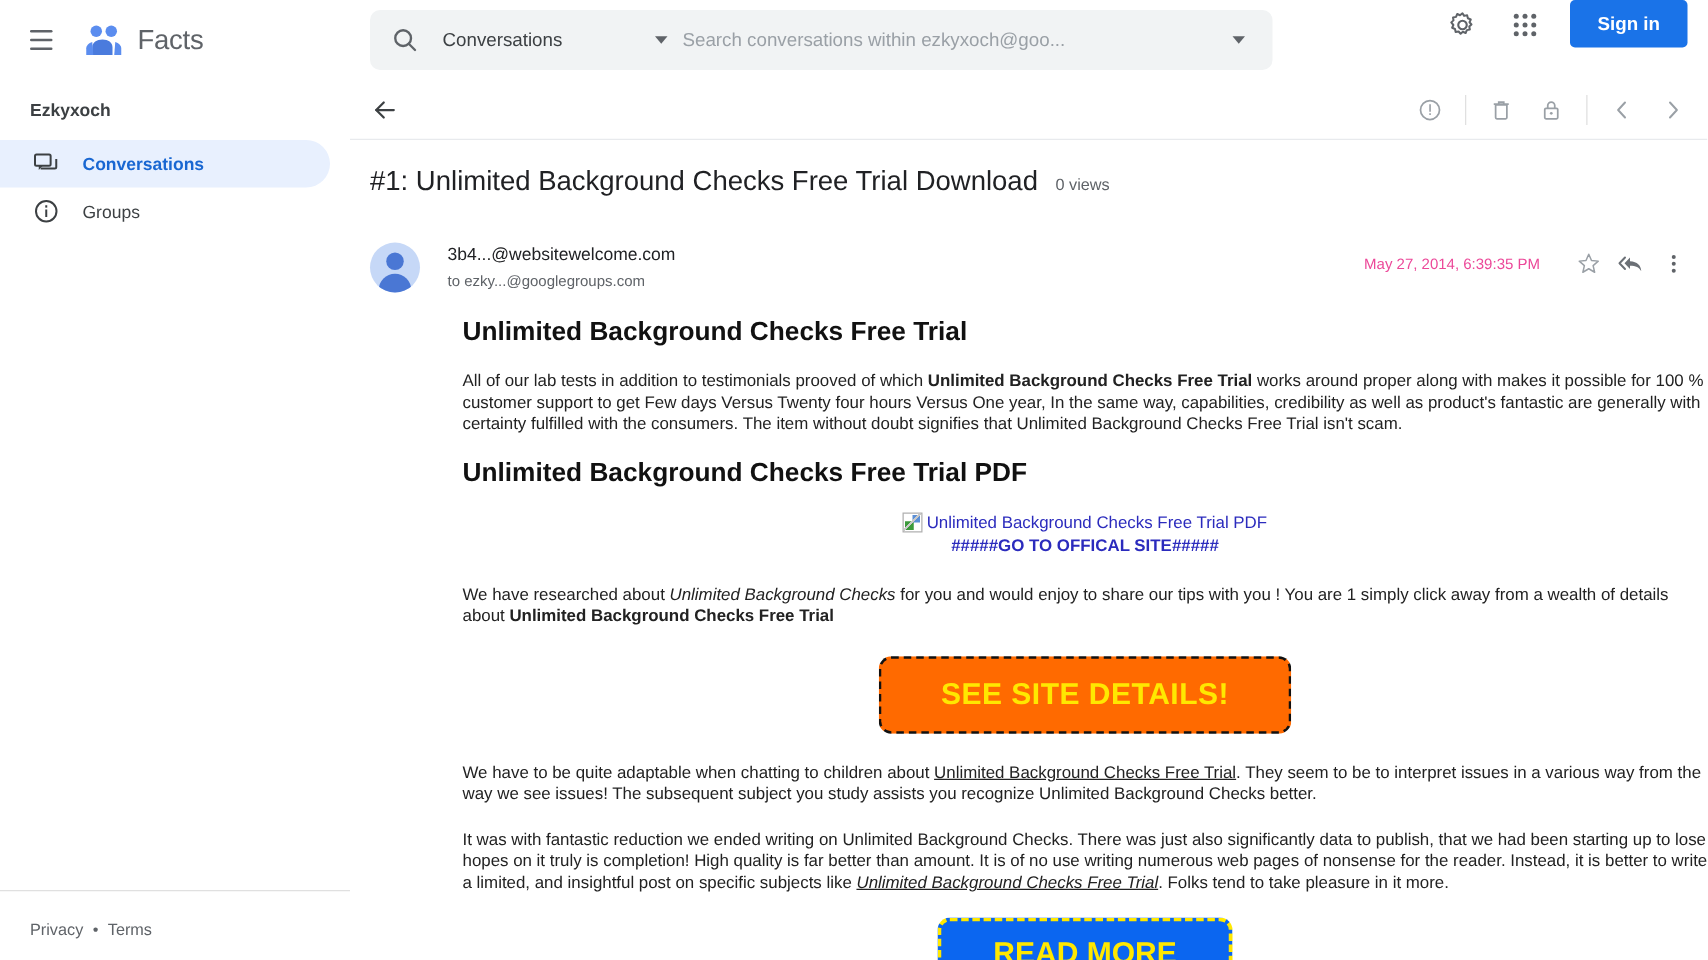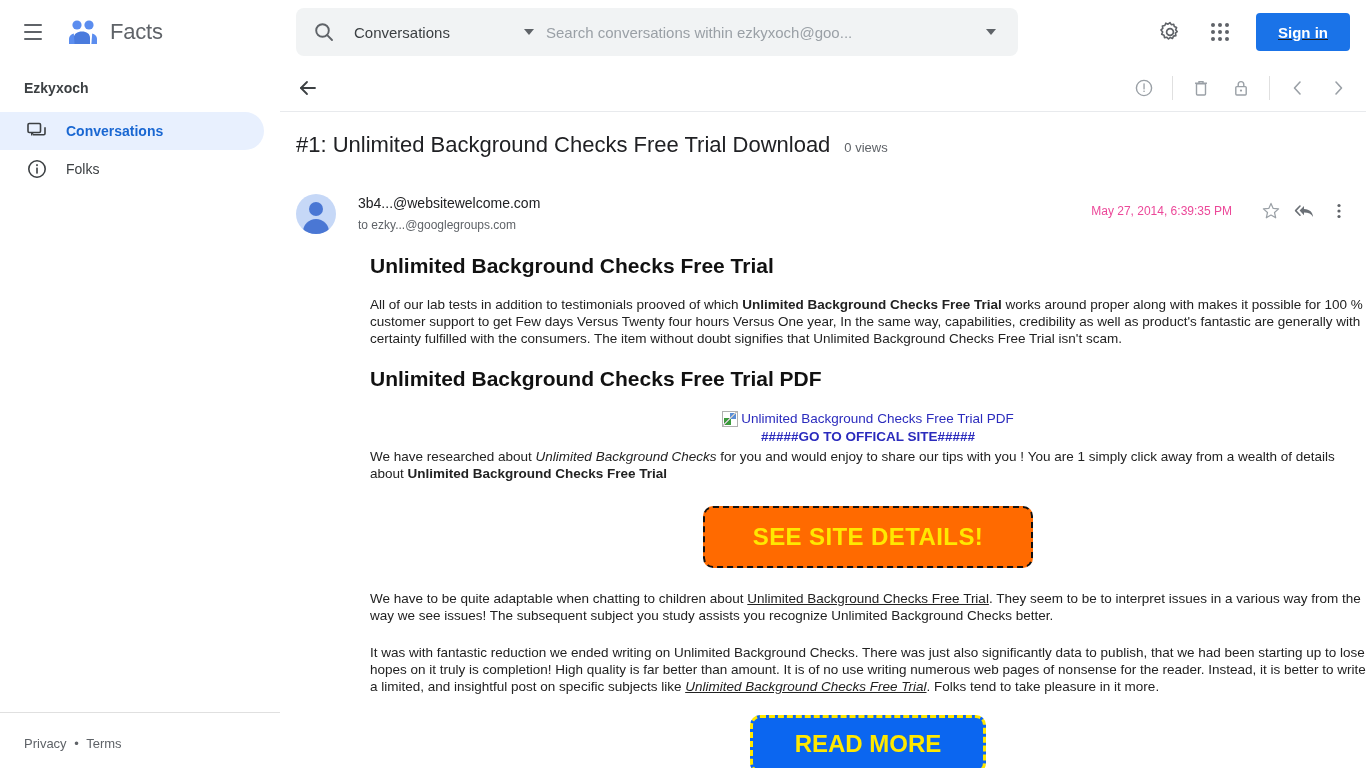--- a/index.html
+++ b/index.html
@@ -47,21 +47,21 @@
     border-top: 6px solid #5f6368;
   }
   .search-input {
     flex: 1; border: none; outline: none; background: transparent;
     font-family: "Liberation Sans", sans-serif; font-size: 15px;
     color: #be185d; margin-left: 10px;
   }
   .search-input::placeholder { color: #9aa0a6; }
   .search-caret { margin-right: 22px; cursor: pointer; }
 
-  .topright { position: absolute; right: 16px; top: 0; height: 64px; display: flex; align-items: center; gap: 10px; text-decoration: underline; }
+  .topright { position: absolute; right: 16px; top: 0; height: 64px; display: flex; gap: 10px; }
   .iconbtn {
     width: 40px; height: 40px; border-radius: 50%;
     display: flex; align-items: center; justify-content: center; cursor: pointer;
   }
   .apps-grid { display: grid; grid-template-columns: repeat(3, 4px); grid-template-rows: repeat(3, 4px); gap: 3px; }
   .apps-grid i { display: block; width: 4px; height: 4px; background: #5f6368; border-radius: 50%; }
   .signin-btn {
     margin-left: 6px;
     background: #1a73e8; color: #fff;
     border: none; border-radius: 4px;
@@ -249,21 +249,21 @@
     </div>
 
     <div class="nav-item">
       <span class="nav-icon">
         <svg width="22" height="22" viewBox="0 0 22 22">
           <circle cx="11" cy="11" r="8.2" fill="none" stroke="#3c4043" stroke-width="1.6"></circle>
           <rect x="10.2" y="9.6" width="1.6" height="6" fill="#3c4043"></rect>
           <rect x="10.2" y="6.2" width="1.6" height="1.9" fill="#3c4043"></rect>
         </svg>
       </span>
-      <span>Folks</span>
+      <span>Groups</span>
     </div>
 
     <div class="sidebar-divider"></div>
     <div class="footer-links">
       <span>Privacy</span>
       <span class="dot-sep">•</span>
       <span>Terms</span>
     </div>
   </div>
 
@@ -364,21 +364,21 @@
             <span class="broken-glyph">
               <span class="g1"></span>
               <span class="g2"></span>
               <span class="tear"></span>
             </span>
             <span>Unlimited Background Checks Free Trial PDF</span>
           </span>
           <div class="official-site">#####GO TO OFFICAL SITE#####</div>
         </div>
 
-        <p style="margin-top:4px"><span>We have researched about </span><span class="ital">Unlimited Background Checks</span><span> for you and would enjoy to share our tips with you ! You are 1 simply click away from a wealth of details about </span><span class="bold">Unlimited Background Checks Free Trial</span></p>
+        <p style="margin-top:23px"><span>We have researched about </span><span class="ital">Unlimited Background Checks</span><span> for you and would enjoy to share our tips with you ! You are 1 simply click away from a wealth of details about </span><span class="bold">Unlimited Background Checks Free Trial</span></p>
 
         <button class="cta-orange">SEE SITE DETAILS!</button>
 
         <p><span>We have to be quite adaptable when chatting to children about </span><span class="ulink">Unlimited Background Checks Free Trial</span><span>. They seem to be to interpret issues in a various way from the way we see issues! The subsequent subject you study assists you recognize Unlimited Background Checks better.</span></p>
 
 
         <p><span>It was with fantastic reduction we ended writing on Unlimited Background Checks. There was just also significantly data to publish, that we had been starting up to lose hopes on it truly is completion! High quality is far better than amount. It is of no use writing numerous web pages of nonsense for the reader. Instead, it is better to write a limited, and insightful post on specific subjects like </span><span class="ulink-i">Unlimited Background Checks Free Trial</span><span>. Folks tend to take pleasure in it more.</span></p>
 
         <button class="cta-blue">READ MORE</button>
       </div>

